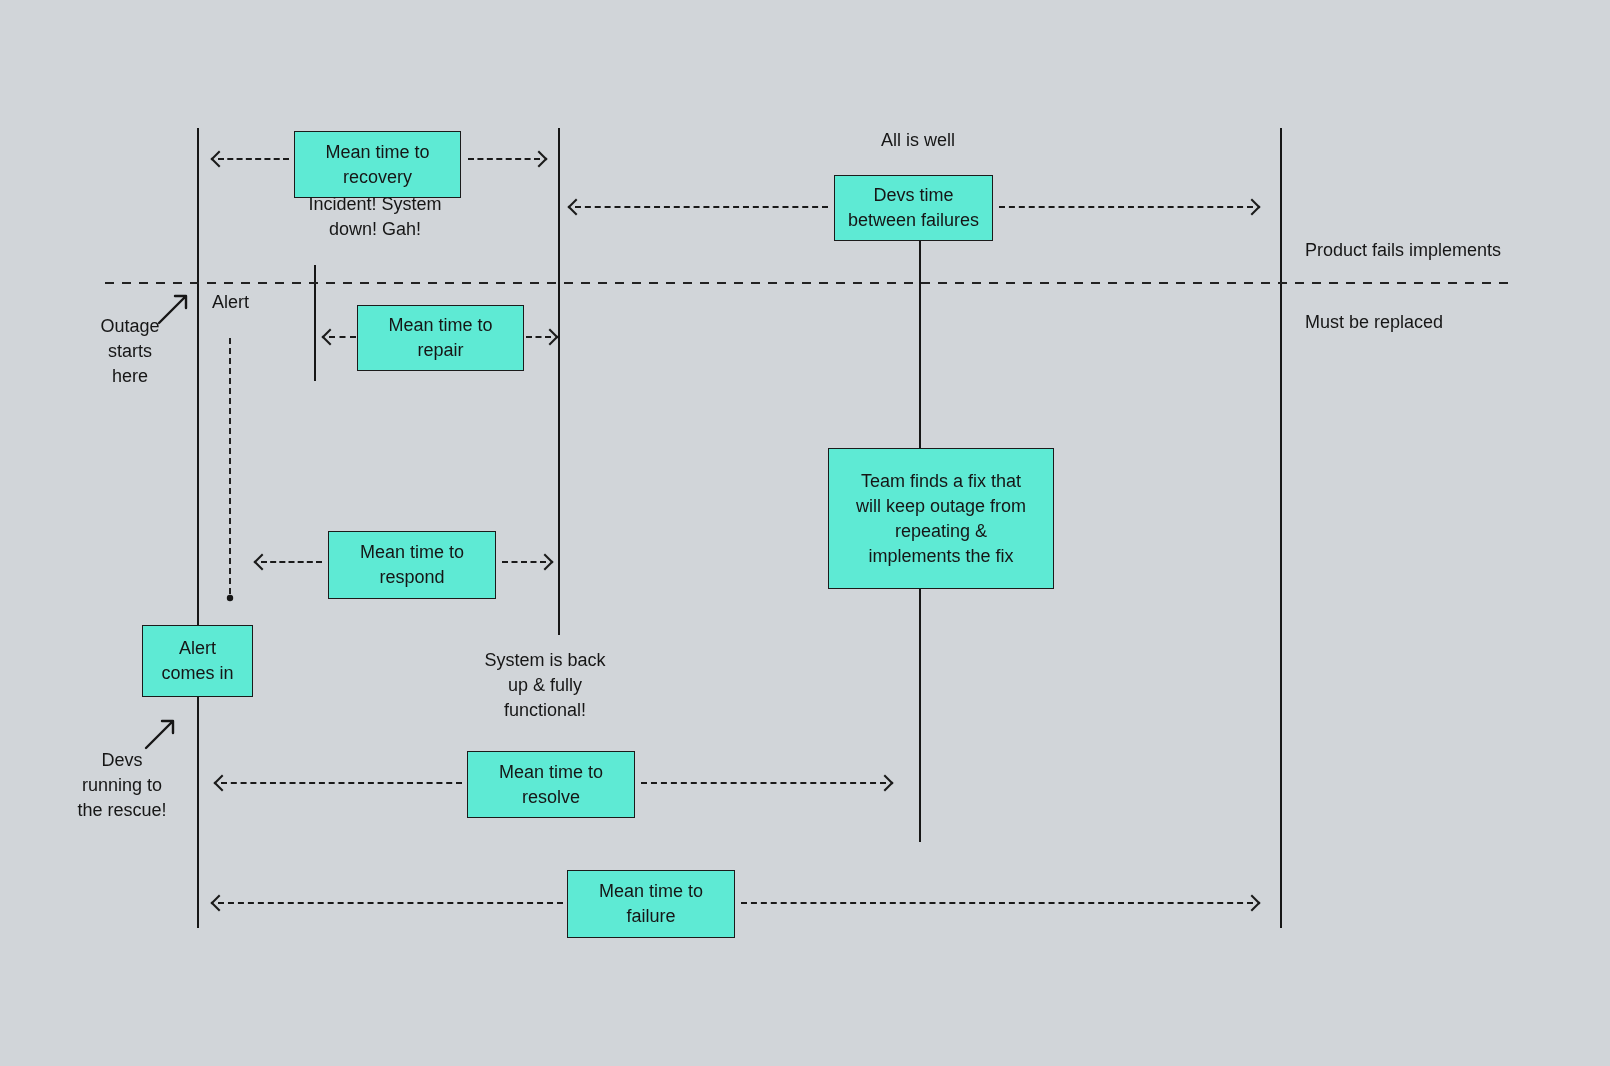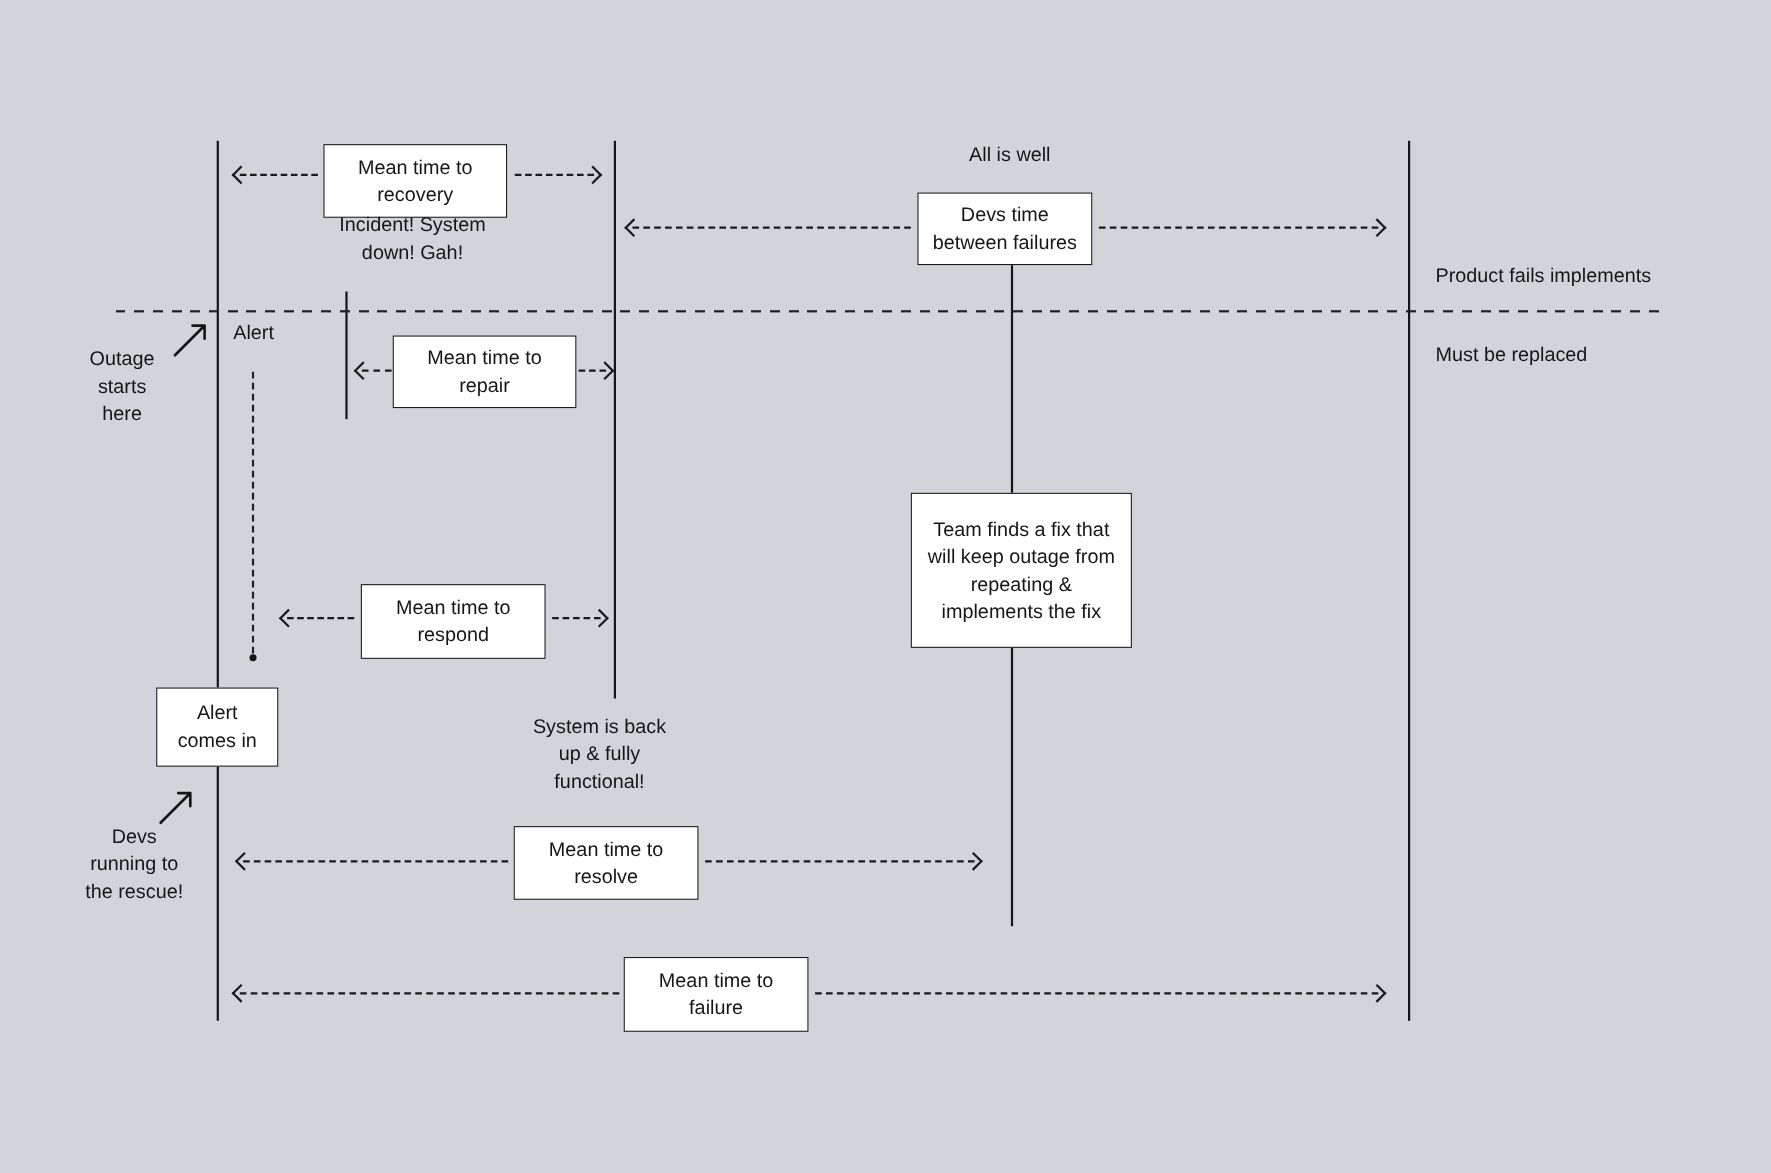--- a/index.html
+++ b/index.html
@@ -45,21 +45,21 @@
   .arrow .head{
     position:absolute;width:10px;height:10px;top:-6px;
     border-top:2.5px solid #1a1a1a;
     border-right:2.5px solid #1a1a1a;
   }
   .arrow.right .head{right:0;transform:rotate(45deg);}
   .arrow.left  .head{left:0;transform:rotate(-135deg);}
   
   .box{
     position:absolute;
-    background:#ffffff;
+    background:#5eead4;
     border:1.6px solid #1b1b1b;
     display:flex;align-items:center;justify-content:center;
     text-align:center;
     z-index:4;
     box-sizing:border-box;
   }
   .box .box-label{white-space:pre-line;}
   
   .label{
     position:absolute;
@@ -160,42 +160,42 @@
 repair</span>
   </div>
   <div class="box" style="left:328px;top:531px;width:168px;height:68px">
     <span class="box-label">Mean time to
 respond</span>
   </div>
   <div class="box" style="left:142px;top:625px;width:111px;height:72px">
     <span class="box-label">Alert
 comes in</span>
   </div>
-  <div class="box" style="left:828px;top:448px;width:201px;height:141px">
+  <div class="box" style="left:828px;top:448px;width:226px;height:141px">
     <span class="box-label">Team finds a fix that
 will keep outage from
 repeating &amp;
 implements the fix</span>
   </div>
   <div class="box" style="left:467px;top:751px;width:168px;height:67px">
     <span class="box-label">Mean time to
 resolve</span>
   </div>
   <div class="box" style="left:567px;top:870px;width:168px;height:68px">
     <span class="box-label">Mean time to
 failure</span>
   </div>
 
   <div class="label center" style="left:838px;top:128px;width:160px">All is well</div>
   <div class="label center" style="left:265px;top:192px;width:220px">Incident! System
 down! Gah!</div>
   <div class="label" style="left:1305px;top:238px">Product fails implements</div>
   <div class="label" style="left:1305px;top:310px">Must be replaced</div>
   <div class="label" style="left:212px;top:290px">Alert</div>
-  <div class="label center" style="left:41px;top:314px;width:140px">Outage
+  <div class="label center" style="left:60px;top:314px;width:140px">Outage
 starts
 here</div>
   <div class="label center" style="left:455px;top:648px;width:180px">System is back
 up &amp; fully
 functional!</div>
   <div class="label center" style="left:42px;top:748px;width:160px">Devs
 running to
 the rescue!</div>
 
 </div>

